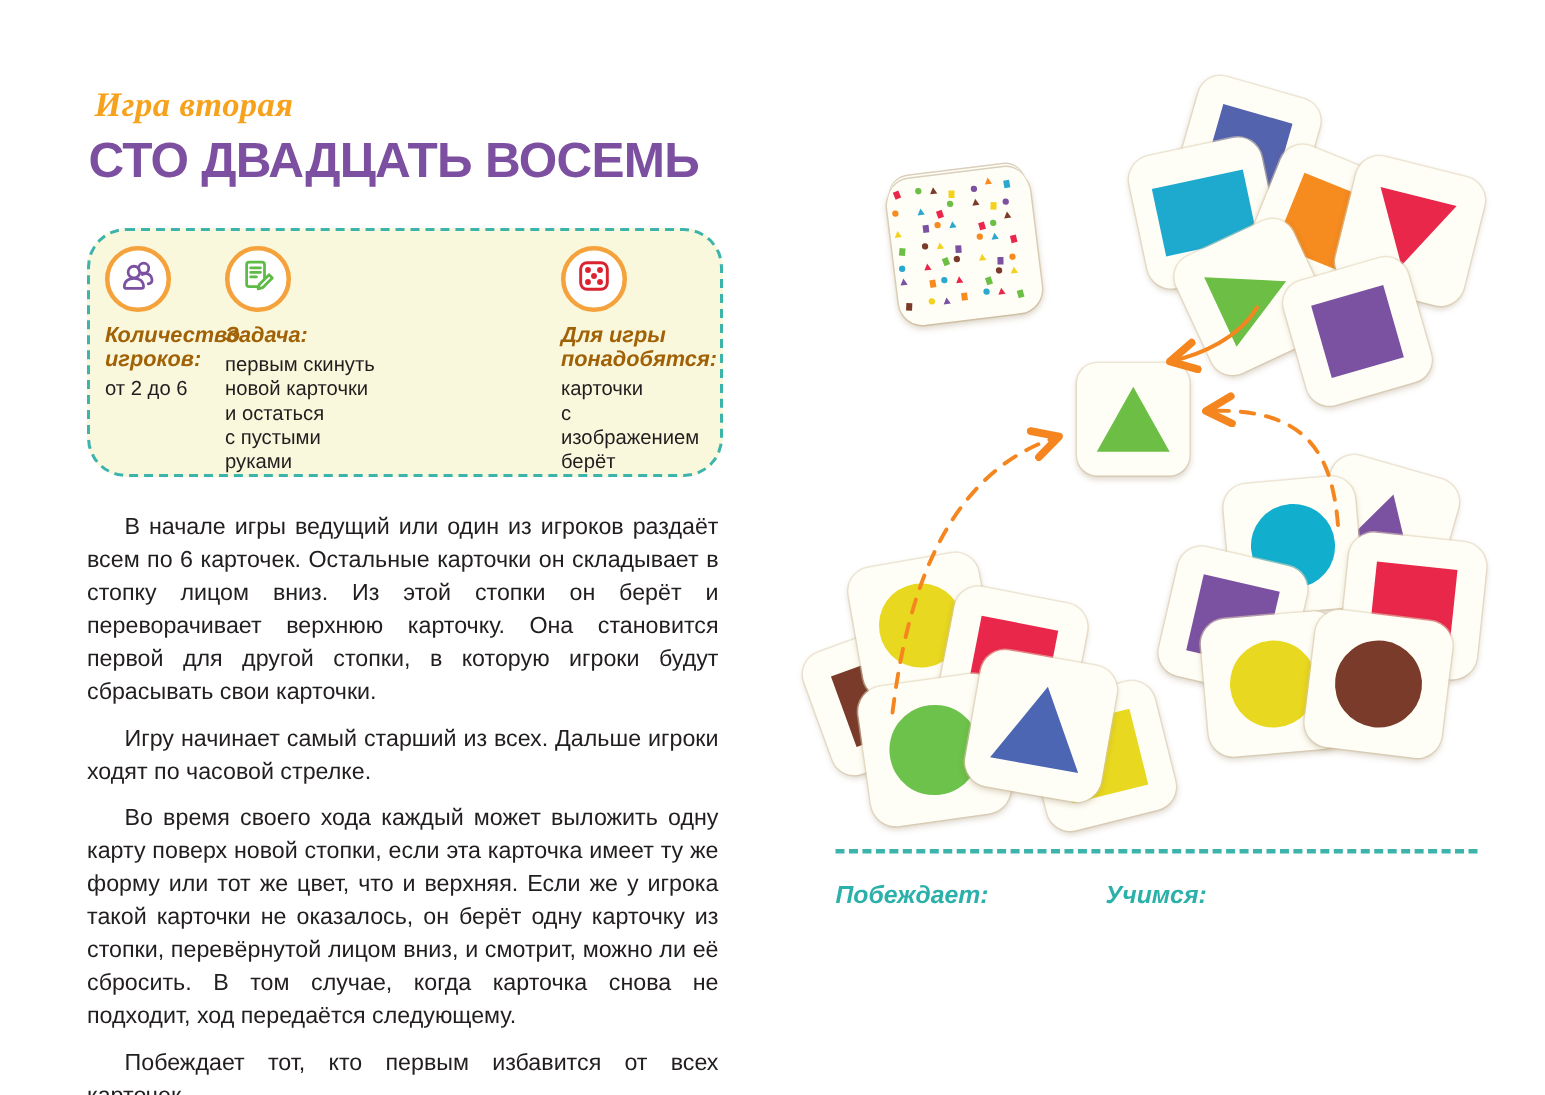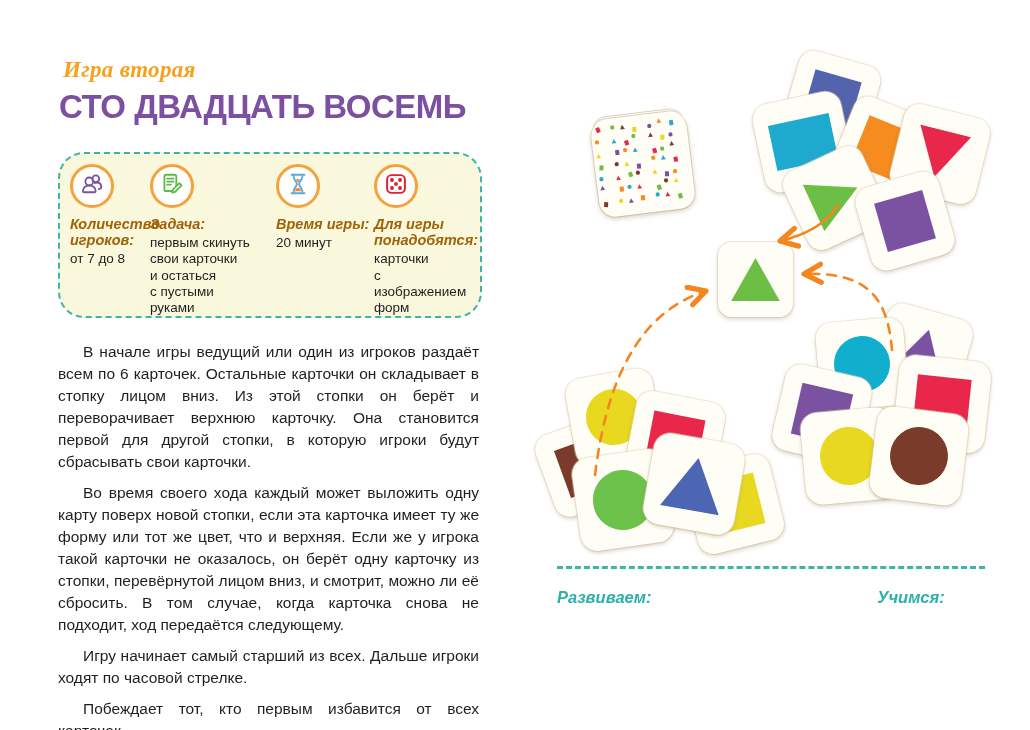--- a/index.html
+++ b/index.html
@@ -48,21 +48,21 @@
     font-size:15.5px;line-height:22px;text-align:justify;
   }
   .rules p{margin:0 0 9px 0;text-indent:25px;}
   
   .footer-sep{
     position:absolute;left:557px;top:566px;width:428px;height:0;
     border-top:3px dashed #3cb4ac;
   }
   .footer-block{position:absolute;top:588px;}
   .footer-block.develop{left:557px;width:210px;}
-  .footer-block.learn{left:806px;width:210px;text-align:center;}
+  .footer-block.learn{left:737px;width:210px;}
   .footer-header{
     color:#2bb1a9;font-weight:bold;font-style:italic;font-size:16.5px;
   }
   .footer-body{
     margin-top:4px;font-size:14.5px;line-height:1.28;white-space:pre-line;
   }
   
   .illustration{position:absolute;left:540px;top:55px;width:478px;height:505px;}
   .card{
     position:absolute;background:#fffef6;border-radius:18%;
@@ -96,78 +96,64 @@
         <svg width="26" height="26" viewBox="0 0 24 24" fill="none" stroke="#7b52a1" stroke-width="1.7" stroke-linecap="round" stroke-linejoin="round">
           <circle cx="15.5" cy="7.2" r="3.1"></circle>
           <path d="M18.3 16.8c1.6-.3 2.6-1 2.3-2.7-.4-2.3-2-3.5-3.9-3.5-.7 0-1.4.2-2 .5"></path>
           <circle cx="9.5" cy="9.6" r="3.6"></circle>
           <path d="M3.6 18.6c0-3.4 2.6-5.2 5.9-5.2s5.9 1.8 5.9 5.2c0 .8-.6 1-1.2 1H4.8c-.6 0-1.2-.2-1.2-1z"></path>
         </svg>
       </span>
     </div>
     <div class="col-header">Количество
 игроков:</div>
-    <div class="col-body">от 7 до 8</div>
+    <div class="col-body">от 2 до 6</div>
   </div>
   <div class="info-col c1">
     <div class="icon-circle">
       <span>
         <svg width="26" height="26" viewBox="0 0 24 24" fill="none" stroke="#5dbb46" stroke-width="1.7" stroke-linecap="round" stroke-linejoin="round">
           <rect x="5" y="3.5" width="11" height="15" rx="1.5"></rect>
           <path d="M7.5 7h6M7.5 9.8h6M7.5 12.6h3.5"></path>
           <path d="M12.8 17.2l6-6 2 2-6 6-2.7.7z" fill="#ffffff"></path>
         </svg>
       </span>
     </div>
     <div class="col-header">Задача:</div>
     <div class="col-body">первым скинуть
-свои карточки
+новой карточки
 и остаться
 с пустыми
 руками</div>
-  </div>
-  <div class="info-col c2">
-    <div class="icon-circle">
-      <span>
-        <svg width="26" height="26" viewBox="0 0 24 24" fill="none" stroke="#5fa8dc" stroke-width="1.7" stroke-linecap="round" stroke-linejoin="round">
-          <path d="M6 3.5h12M6 20.5h12"></path>
-          <path d="M8 3.5v1.8c0 3 3 4.4 3 6.7 0 2.3-3 3.7-3 6.7v1.8M16 3.5v1.8c0 3-3 4.4-3 6.7 0 2.3 3 3.7 3 6.7v1.8"></path>
-          <polygon points="9.8,7.6 14.2,7.6 12,10.6" fill="#f5861f" stroke="none"></polygon>
-          <path d="M9.3 18.6h5.4c0-1.6-1.4-2.8-2.7-2.8s-2.7 1.2-2.7 2.8z" fill="#f5861f" stroke="none"></path>
-        </svg>
-      </span>
-    </div>
-    <div class="col-header">Время игры:</div>
-    <div class="col-body">20 минут</div>
   </div>
   <div class="info-col c3">
     <div class="icon-circle">
       <span>
         <svg width="26" height="26" viewBox="0 0 24 24" fill="none">
           <rect x="3.8" y="3.8" width="16.4" height="16.4" rx="4" stroke="#d9232e" stroke-width="1.8"></rect>
           <circle cx="8.3" cy="8.3" r="1.8" fill="#d9232e"></circle>
           <circle cx="15.7" cy="8.3" r="1.8" fill="#d9232e"></circle>
           <circle cx="12" cy="12" r="1.8" fill="#d9232e"></circle>
           <circle cx="8.3" cy="15.7" r="1.8" fill="#d9232e"></circle>
           <circle cx="15.7" cy="15.7" r="1.8" fill="#d9232e"></circle>
         </svg>
       </span>
     </div>
     <div class="col-header">Для игры
 понадобятся:</div>
     <div class="col-body">карточки
 с изображением
-форм</div>
+берёт</div>
   </div>
 </div>
 
 <div class="rules">
   <p>В начале игры ведущий или один из игроков раздаёт всем по 6 карточек. Остальные карточки он складывает в стоп­ку лицом вниз. Из этой стопки он берёт и переворачивает верхнюю карточку. Она становится первой для другой стоп­ки, в которую игроки будут сбрасывать свои карточки.</p>
+  <p>Игру начинает самый старший из всех. Дальше игроки хо­дят по часовой стрелке.</p>
   <p>Во время своего хода каждый может выложить одну карту поверх новой стопки, если эта карточка имеет ту же форму или тот же цвет, что и верхняя. Если же у игрока такой кар­точки не оказалось, он берёт одну карточку из стопки, пе­ревёрнутой лицом вниз, и смотрит, можно ли её сбросить. В том случае, когда карточка снова не подходит, ход пере­даётся следующему.</p>
-  <p>Игру начинает самый старший из всех. Дальше игроки хо­дят по часовой стрелке.</p>
   <p>Побеждает тот, кто первым избавится от всех карточек.</p>
 </div>
 
 <div class="illustration">
   <div class="deck" id="deck" style="left: 55px; top: 62px; width: 96px; height: 96px; transform: rotate(-7deg);"><svg width="96" height="96" viewBox="0 0 96 96">
         <rect x="5" y="6" width="4" height="5" fill="#e8274b" transform="rotate(-15 5 6)"></rect>
         <circle cx="22" cy="7" r="2.1" fill="#6cbe45"></circle>
         <polygon points="32,5.6 34.4,10 29.6,10" fill="#7b3b2b"></polygon>
         <rect x="42" y="9" width="4" height="5" fill="#f2d21f" transform="rotate(6 42 9)"></rect>
         <circle cx="59" cy="10" r="2.1" fill="#7b52a1"></circle>
@@ -280,17 +266,17 @@
       </marker>
     </defs>
     <path d="M298,150 C286,170 262,181 240,186" fill="none" stroke="#f5861f" stroke-width="2.6" stroke-linecap="round" marker-end="url(#ah)"></path>
     <path d="M55,420 C66,330 96,258 166,236" fill="none" stroke="#f5861f" stroke-width="2.6" stroke-dasharray="9 8" stroke-linecap="round" marker-end="url(#ah)"></path>
     <path d="M352,295 C348,248 332,216 264,219" fill="none" stroke="#f5861f" stroke-width="2.6" stroke-dasharray="9 8" stroke-linecap="round" marker-end="url(#ah)"></path>
   </svg>
 </div>
 
 <div class="footer-sep"></div>
 <div class="footer-block develop">
-  <div class="footer-header">Развиваем:</div>
+  <div class="footer-header">Побеждает:</div>
 </div>
 <div class="footer-block learn">
   <div class="footer-header">Учимся:</div>
 </div>
 
 </body></html>

